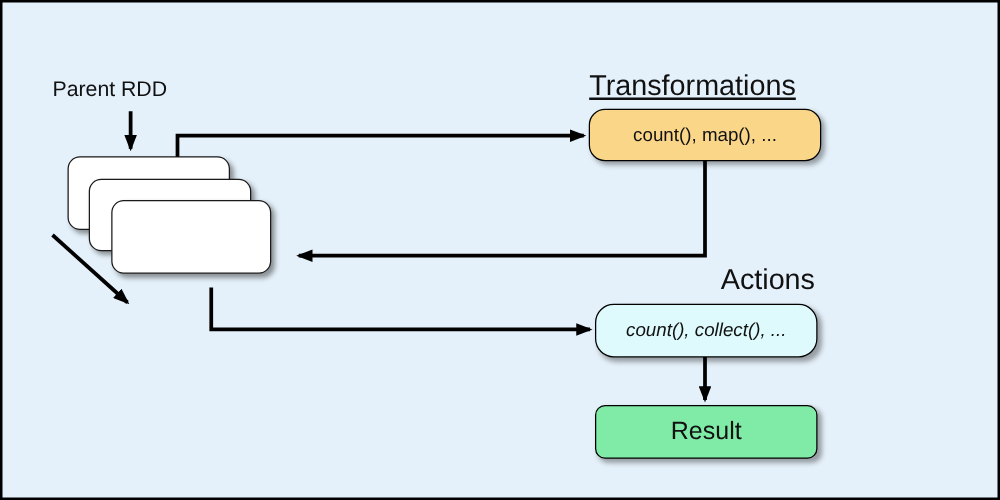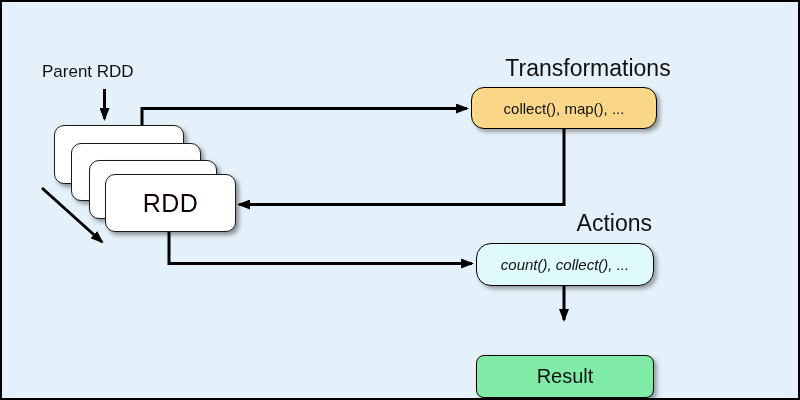--- a/index.html
+++ b/index.html
@@ -56,24 +56,24 @@
   .t-box{
     left:469px;top:85px;width:184px;height:40px;
     background:#FAD689;border-radius:13px;
   }
   .a-box{
     left:474px;top:241px;width:176px;height:41px;
     background:#DFFAFC;border-radius:15px;font-style:italic;
   }
   .r-box{
     left:474px;top:322px;width:176px;height:41px;
-    background:#7FEBA7;border-radius:8px;margin-top:31px;
+    background:#7FEBA7;border-radius:8px;
   }
   .r-box span{font-size:20px;}
-  .t-heading{left:494px;top:53px;width:184px;}
+  .t-heading{left:460px;top:53px;width:184px;text-decoration:underline;}
   .a-heading{left:474px;top:208px;width:176px;text-align:right;}
   .parent-rdd{left:40px;top:60px;width:122px;}
   .c1{left:52px;top:123px;width:128px;height:57px;}
   .c2{left:69px;top:141px;width:128px;height:56px;}
   .c3{left:87px;top:158px;width:126px;height:57px;}
   .c4{left:103px;top:172px;width:129px;height:56px;}
 </style>
 </head>
 <body>
 
@@ -97,28 +97,25 @@
     <line x1="562" y1="283" x2="562" y2="318" stroke="#000" stroke-width="3" marker-end="url(#ah)"></line>
 
     <line x1="40" y1="186" x2="100" y2="240" stroke="#000" stroke-width="3" marker-end="url(#ah)"></line>
   </svg>
 
   <div class="label parent-rdd">Parent RDD</div>
 
   <div class="card c1"></div>
   <div class="card c2"></div>
   <div class="card c3"></div>
-  <div class="card c4">
-    <span>RDD</span>
-  </div>
 
   <div class="heading t-heading">Transformations</div>
 
   <div class="box t-box">
-    <span>collect(), map(), ...</span>
+    <span>count(), map(), ...</span>
   </div>
 
   <div class="heading a-heading">Actions</div>
 
   <div class="box a-box">
     <span>count(), collect(), ...</span>
   </div>
 
   <div class="box r-box">
     <span>Result</span>

